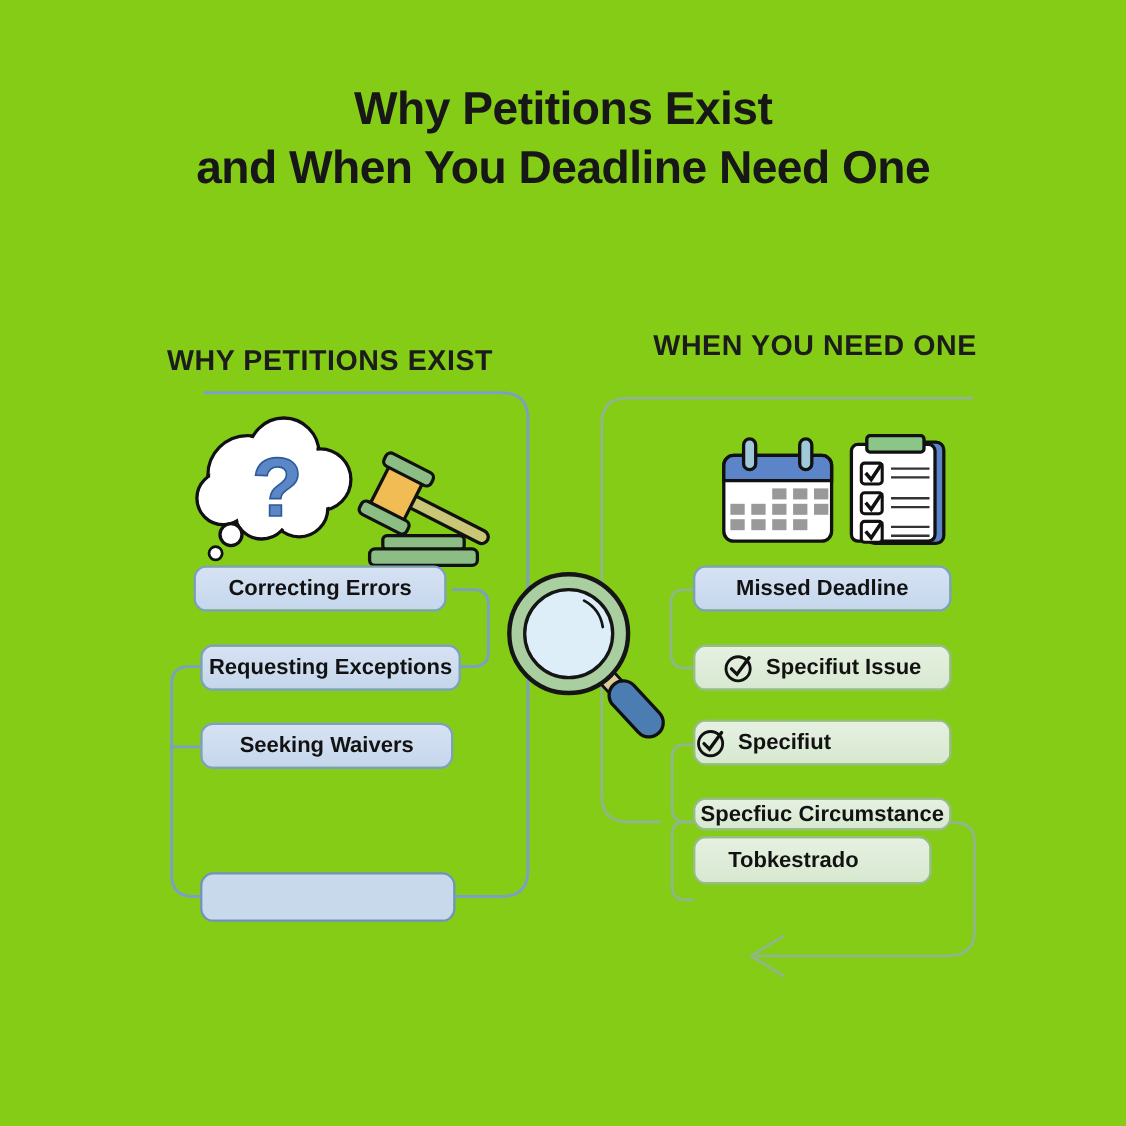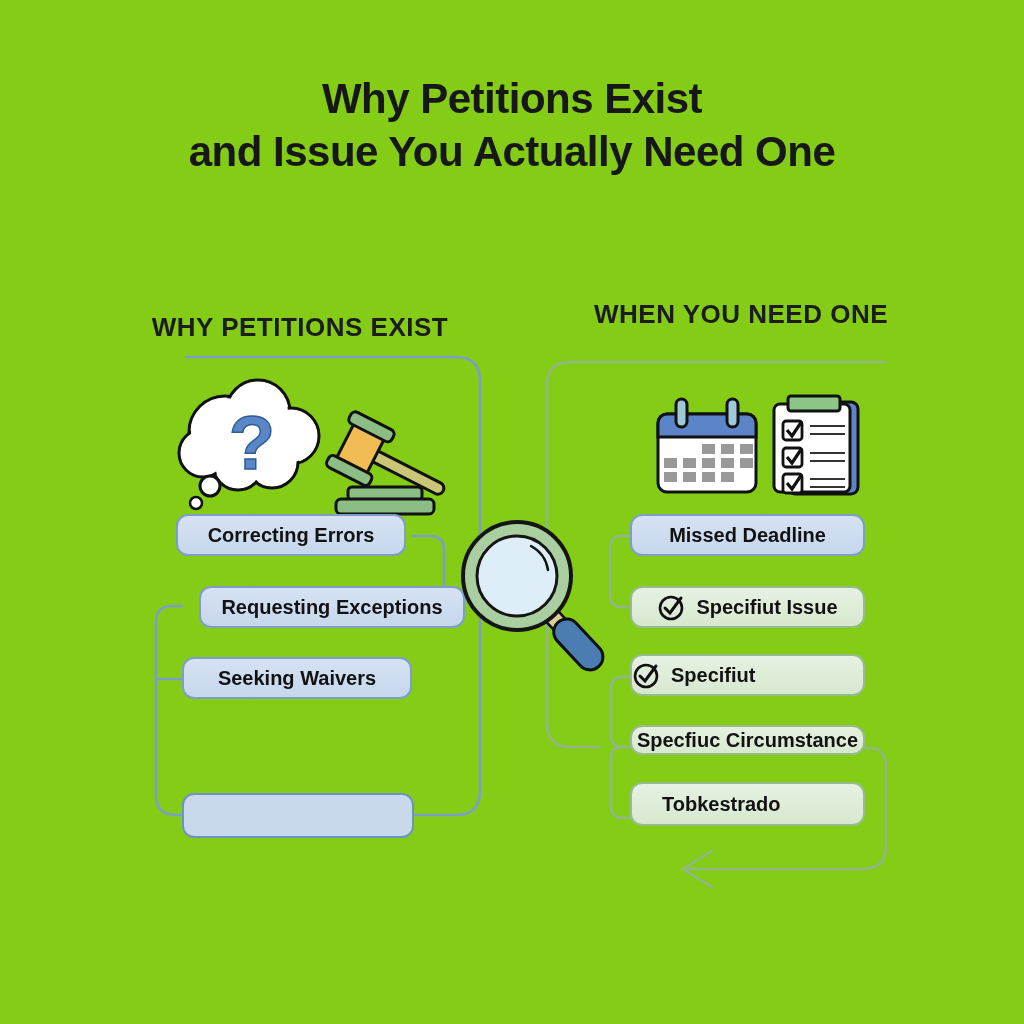--- a/index.html
+++ b/index.html
@@ -22,21 +22,21 @@
   svg{display:block;}
   .layer{position:absolute;left:0;top:0;}
 </style>
 </head>
 <body>
 
 <div class="stage">
 
   <div class="title">
     <div>Why Petitions Exist</div>
-    <div>and Issue You Actually Need One</div>
+    <div>and When You Deadline Need One</div>
   </div>
 
   <div class="col-header left">WHY PETITIONS EXIST</div>
   <div class="col-header right">WHEN YOU NEED ONE</div>
 
   <svg class="layer" width="1024" height="1024">
     <g fill="none" stroke="#7d9fc5" stroke-width="2.6" stroke-linecap="round">
       <path d="M186,357 H456 Q480,357 480,381 V791 Q480,815 456,815 H415"></path>
       <path d="M412,536 H430 Q444,536 444,550 V592 Q444,606 430,606 H412"></path>
       <path d="M182,606 H172 Q156,606 156,622 V795 Q156,815 176,815 H182"></path>
@@ -128,21 +128,21 @@
         <path d="M787,483 l5,6 l10,-15" fill="none" stroke="#111" stroke-width="3.2"></path>
         <line x1="810" y1="479" x2="845" y2="479" stroke="#333" stroke-width="2.2"></line>
         <line x1="810" y1="487" x2="845" y2="487" stroke="#333" stroke-width="2.2"></line>
       </g>
     </g>
   </svg>
 
   <div class="box blue" style="left:176px;top:514px;width:230px;">
     <span>Correcting Errors</span>
   </div>
-  <div class="box blue" style="left:199px;top:586px;width:266px;">
+  <div class="box blue" style="left:182px;top:586px;width:237px;">
     <span>Requesting Exceptions</span>
   </div>
   <div class="box blue" style="left:182px;top:657px;width:230px;">
     <span>Seeking Waivers</span>
   </div>
   <div class="box blue-solid" style="left:182px;top:793px;width:232px;height:45px;">
     <span></span>
   </div>
 
   <div class="box blue" style="left:630px;top:514px;width:235px;">
@@ -158,21 +158,21 @@
   <div class="box green align-left" style="left:630px;top:654px;width:235px;">
     <svg class="chk" width="30" height="30" viewBox="0 0 30 30">
       <circle cx="14" cy="16" r="11" fill="none" stroke="#111" stroke-width="2.6"></circle>
       <path d="M8,16 l5,5 l11,-15" fill="none" stroke="#111" stroke-width="3" stroke-linecap="round"></path>
     </svg>
     <span>Specifiut</span>
   </div>
   <div class="box green" style="left:630px;top:725px;width:235px;height:30px;">
     <span>Specfiuc Circumstance</span>
   </div>
-  <div class="box green align-left" style="left:630px;top:782px;width:235px;height:44px;padding-left:30px;">
+  <div class="box green align-left" style="left:630px;top:760px;width:217px;height:44px;padding-left:30px;">
     <span>Tobkestrado</span>
   </div>
 
   <svg class="layer" width="1024" height="1024">
     <g transform="translate(549,613) rotate(47)">
       <rect x="0" y="-8" width="17" height="16" fill="#dccb9b" stroke="#111" stroke-width="2.5"></rect>
       <rect x="13" y="-13" width="60" height="26" rx="13" fill="#4b7db3" stroke="#111" stroke-width="3"></rect>
     </g>
     <circle cx="517" cy="576" r="54" fill="#a9cfa0" stroke="#151515" stroke-width="4"></circle>
     <circle cx="517" cy="576" r="40" fill="#ddeef8" stroke="#151515" stroke-width="3"></circle>

